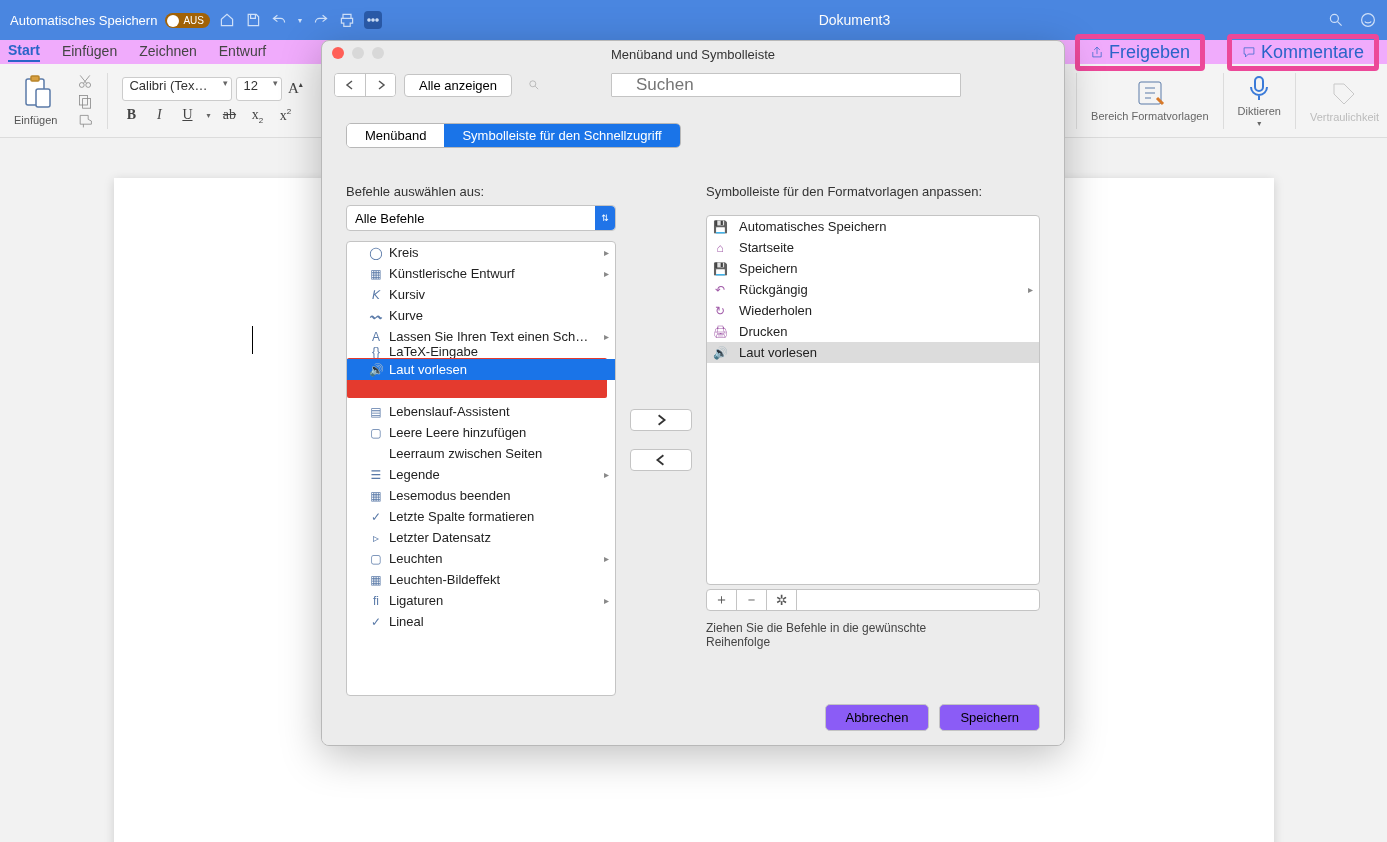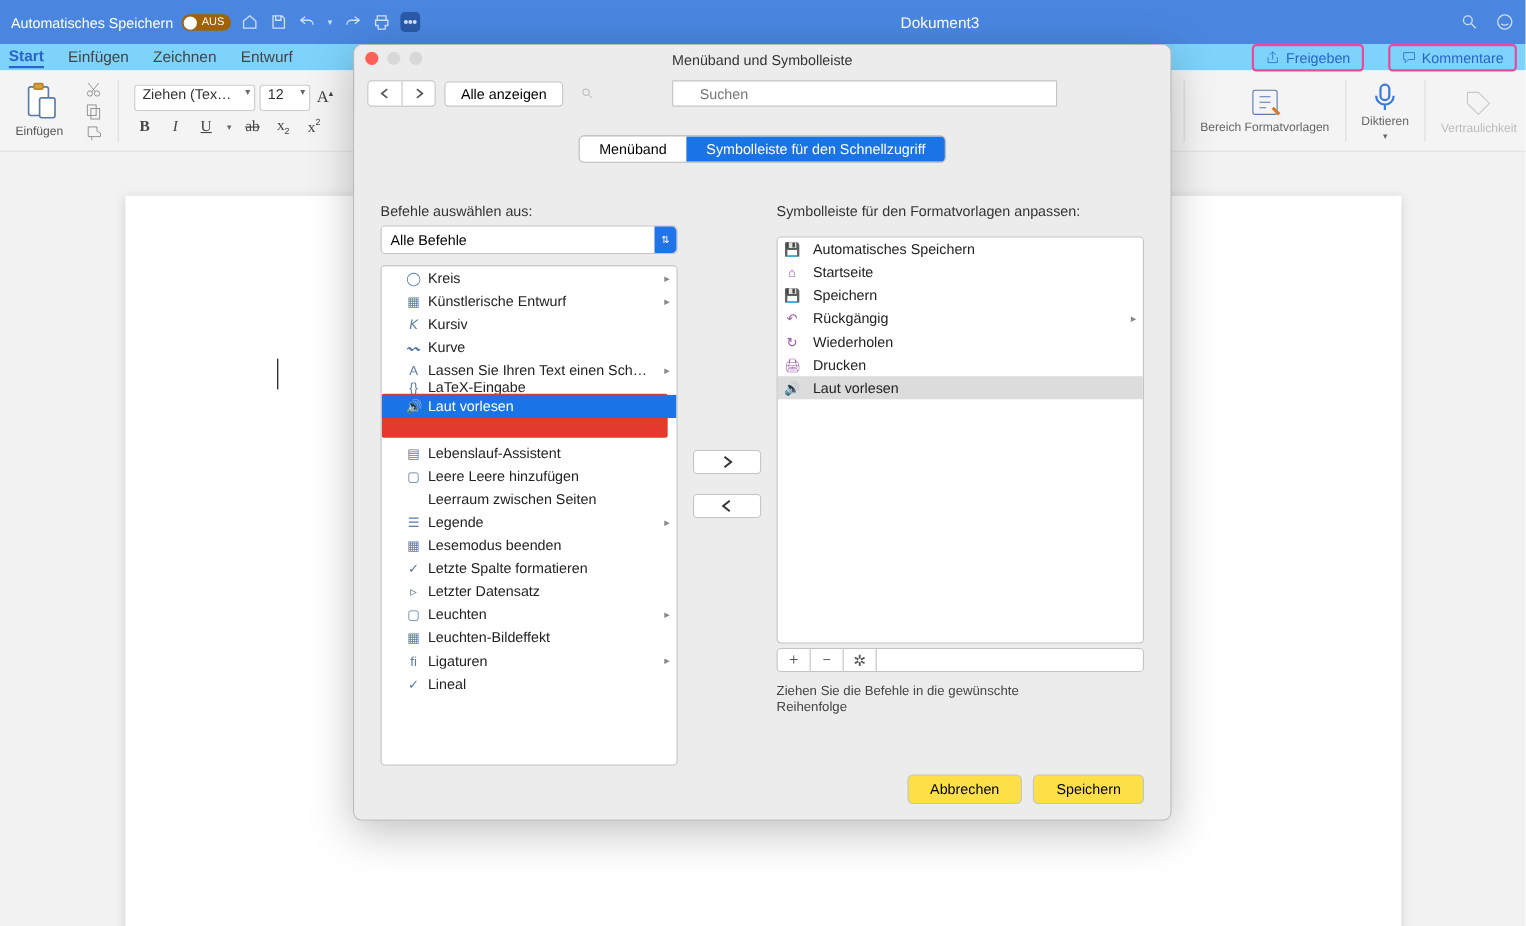--- a/index.html
+++ b/index.html
@@ -10,25 +10,25 @@
   .titlebar .left { display: flex; align-items: center; gap: 8px; }
   .titlebar .center { flex: 1; text-align: center; font-size: 14px; }
   .titlebar .right { display: flex; align-items: center; gap: 14px; }
   .toggle { background: #a16207; border-radius: 10px; padding: 2px 6px 2px 18px; font-size: 10px; position: relative; }
   .toggle::before { content:''; position:absolute; left:2px; top:2px; width:12px; height:12px; background:#fff; border-radius:50%; }
   .tb-icon { width:18px; height:18px; display:flex; align-items:center; justify-content:center; cursor:pointer; }
   .tb-icon svg { width:16px; height:16px; stroke:#cfe0f8; fill:none; stroke-width:1.5; }
   .more-btn { background:#2a5aa8; border-radius:4px; padding:2px 4px; }
 
   
-  .ribbon-head { height: 24px; background: #7dd3fc; display:flex; align-items:center; padding: 0 8px; gap: 22px; border-bottom: none; font-size: 14px; color:#444; }
+  .ribbon-head { height: 24px; background: #f0abfc; display:flex; align-items:center; padding: 0 8px; gap: 22px; border-bottom: none; font-size: 14px; color:#444; }
   .ribbon-head .tab { cursor:pointer; padding-bottom:2px; }
   .ribbon-head .tab.active { color:#2a64c8; border-bottom:2px solid #2a64c8; font-weight:600; }
   .ribbon-head .spacer { flex:1; }
-  .head-btn { border:2px solid #ec4899; border-radius:4px; padding:3px 10px; font-size:13px; color:#2a64c8; display:flex; align-items:center; gap:5px; cursor:pointer; }
+  .head-btn { border:5px solid #ec4899; border-radius:4px; padding:3px 10px; font-size:18px; color:#2a64c8; display:flex; align-items:center; gap:5px; cursor:pointer; }
 
   
   .ribbon { height:74px; background:#f4f4f4; border-bottom:1px solid #dcdcdc; display:flex; align-items:center; padding:4px 8px; gap:10px; font-size:12px; color:#555; }
   .ribbon-group { display:flex; flex-direction:column; align-items:center; gap:2px; padding:0 6px; }
   .ribbon-sep { width:1px; height:56px; background:#dcdcdc; margin:0 4px; }
   .paste-icon svg { width:30px; height:34px; }
   .font-select { border:1px solid #ccc; background:#fff; height:24px; padding:0 18px 0 6px; font-size:13px; color:#333; border-radius:3px; position:relative; }
   .small-inp { width:46px; }
   .font-row { display:flex; gap:4px; align-items:center; }
   .fmt-row { display:flex; gap:10px; align-items:center; margin-top:6px; }
@@ -47,25 +47,25 @@
   .dlg-titlebar { height:26px; display:flex; align-items:center; justify-content:center; font-size:13px; color:#333; position:relative; }
   .traffic { position:absolute; left:10px; top:6px; display:flex; gap:8px; }
   .traffic span { width:12px; height:12px; border-radius:50%; display:block; }
   .tl-red{background:#ff5f57;} .tl-yel{background:#d8d8d8;} .tl-grn{background:#d8d8d8;}
   .dlg-toolbar { height:36px; display:flex; align-items:center; padding:0 12px; gap:8px; }
   .seg { display:flex; border:1px solid #c4c4c4; border-radius:4px; overflow:hidden; background:#fff; }
   .seg button { border:none; background:#fff; width:30px; height:22px; display:flex; align-items:center; justify-content:center; cursor:pointer; }
   .seg button + button { border-left:1px solid #c4c4c4; }
   .pill-btn { border:1px solid #c4c4c4; background:#fff; border-radius:4px; padding:3px 14px; font-size:13px; cursor:pointer; }
   .search-wrap { flex:1; display:flex; justify-content:center; }
-  .search { width:350px; height:24px; border:1px solid #c4c4c4; border-radius:1px; background:#fff; padding:0 6px 0 24px; font-size:13px; position:relative; }
+  .search { width:350px; height:24px; border:1px solid #c4c4c4; border-radius:1px; background:#fff; padding:0 6px 0 24px; font-size:17px; position:relative; }
 
   .dlg-body { flex:1; background:#ececec; padding:20px 24px 14px 24px; display:flex; flex-direction:column; }
 
-  .tabbar { display:flex; justify-content:center; }
+  .tabbar { display:flex; justify-content:flex-start; }
   .tabseg { display:flex; border:1px solid #b8b8b8; border-radius:5px; overflow:hidden; font-size:13px; }
   .tabseg div { padding:4px 18px; cursor:pointer; background:#fff; }
   .tabseg div.sel { background:#1a74e8; color:#fff; }
 
   .cols { display:flex; gap:10px; margin-top:36px; flex:1; }
   .col-left { width:270px; display:flex; flex-direction:column; }
   .col-mid { width:70px; display:flex; flex-direction:column; justify-content:center; align-items:center; gap:18px; }
   .col-right { flex:1; display:flex; flex-direction:column; }
 
   .lbl { font-size:13px; color:#333; margin-bottom:6px; }
@@ -85,21 +85,21 @@
 
   .move-btn { border:1px solid #c4c4c4; background:#fff; border-radius:4px; width:62px; height:22px; display:flex; align-items:center; justify-content:center; cursor:pointer; }
 
   .right-tools { display:flex; border:1px solid #c4c4c4; background:#fff; border-radius:4px; height:22px; margin-top:4px; }
   .right-tools div { width:30px; display:flex; align-items:center; justify-content:center; border-right:1px solid #c4c4c4; cursor:pointer; font-size:14px; color:#555; }
   .right-tools div:last-child { border-right:none; flex:1; cursor:default; }
 
   .hint { font-size:12px; color:#444; margin-top:10px; max-width:240px; }
 
   .dlg-footer { display:flex; justify-content:flex-end; gap:10px; padding:8px 0 0 0; }
-  .dlg-footer button { border:1px solid #c4c4c4; background:#fde047; border-radius:5px; padding:5px 20px; font-size:13px; cursor:pointer; }
+  .dlg-footer button { border:1px solid #c4c4c4; background:#8b5cf6; border-radius:5px; padding:5px 20px; font-size:13px; cursor:pointer; }
 
   svg { overflow:visible; }
 </style>
 </head>
 <body>
 
 <div class="titlebar">
   <div class="left">
     <span>Automatisches Speichern</span>
     <span class="toggle">AUS</span>
@@ -193,21 +193,21 @@
         <rect x="3" y="3" width="10" height="12"></rect>
         <rect x="7" y="7" width="10" height="12"></rect>
       </svg>
     <svg width="16" height="16" viewBox="0 0 20 20" stroke="#888" fill="none">
         <path d="M4 3h10v5l4 2v4H4z M8 14v4"></path>
       </svg>
   </div>
   <div class="ribbon-sep"></div>
   <div>
     <div class="font-row">
-      <div class="font-select" style="width:110px"><span>Ziehen (Tex…</span><span style="position:absolute;right:4px;font-size:9px;color:#666">▾</span></div>
+      <div class="font-select" style="width:110px"><span>Calibri (Tex…</span><span style="position:absolute;right:4px;font-size:9px;color:#666">▾</span></div>
       <div class="font-select small-inp"><span>12</span><span style="position:absolute;right:4px;font-size:9px;color:#666">▾</span></div>
       <span class="fmt-btn" style="font-size:15px">A<sup style="font-size:8px">▴</sup></span>
     </div>
     <div class="fmt-row">
       <span class="fmt-btn" style="font-weight:bold">B</span>
       <span class="fmt-btn" style="font-style:italic">I</span>
       <span class="fmt-btn" style="text-decoration:underline">U</span>
       <span style="font-size:8px;color:#666">▾</span>
       <span class="fmt-btn" style="text-decoration:line-through">ab</span>
       <span class="fmt-btn">x<sub style="font-size:8px">2</sub></span>

